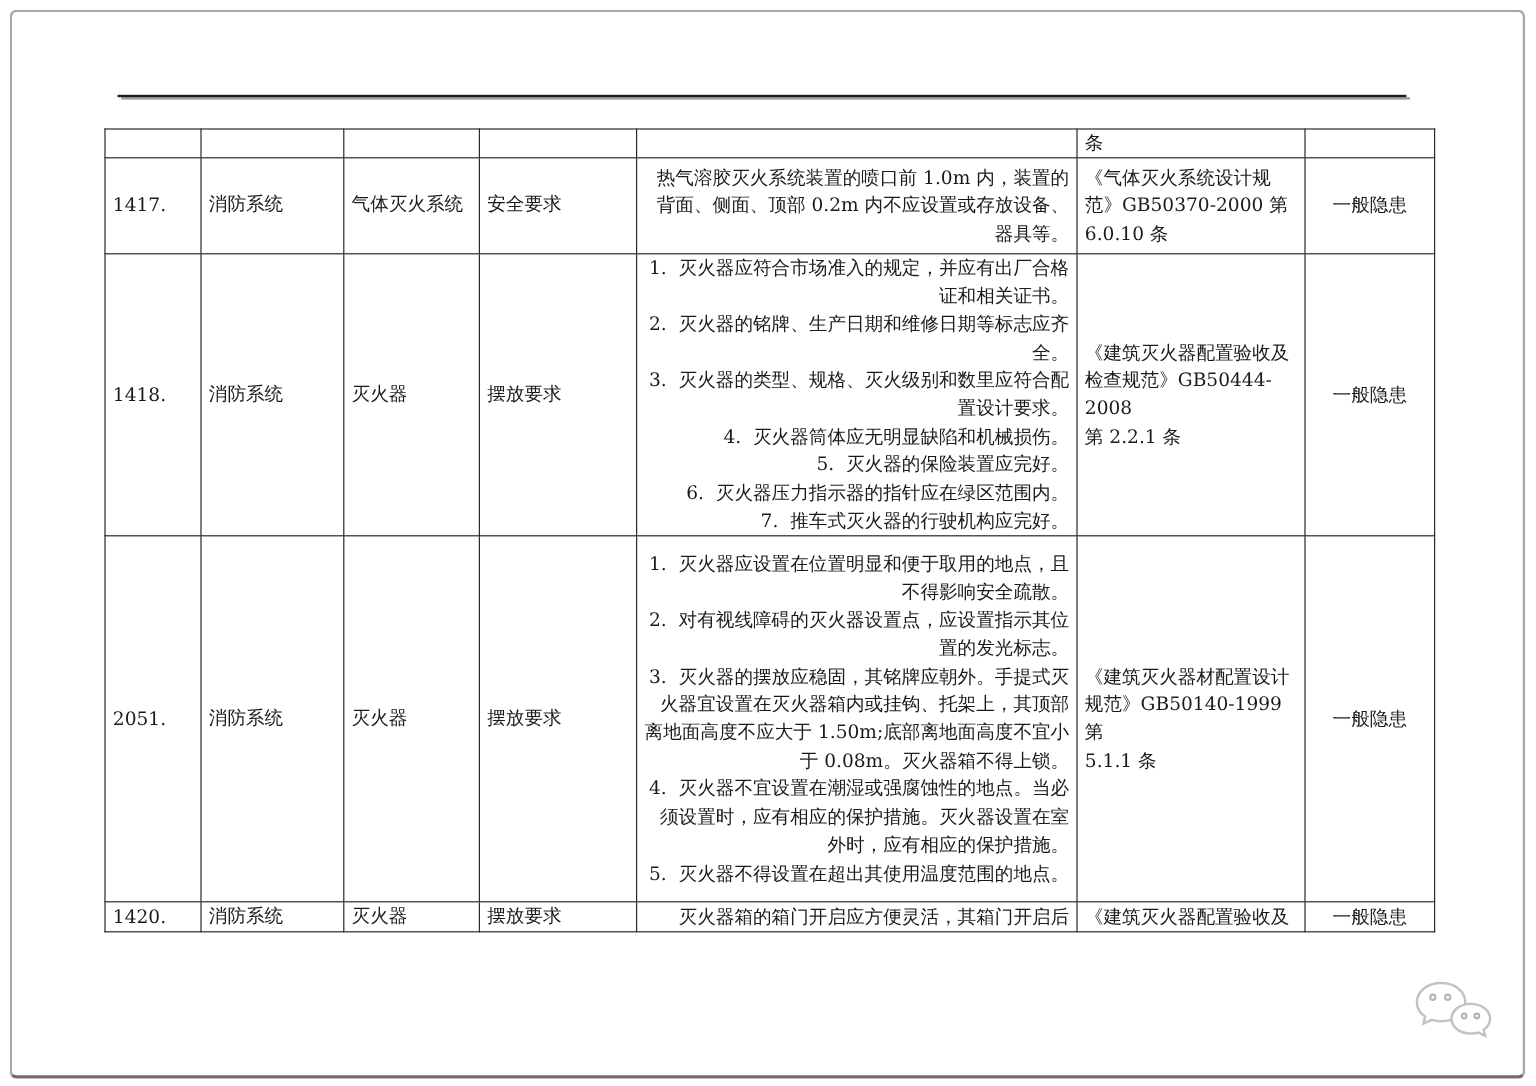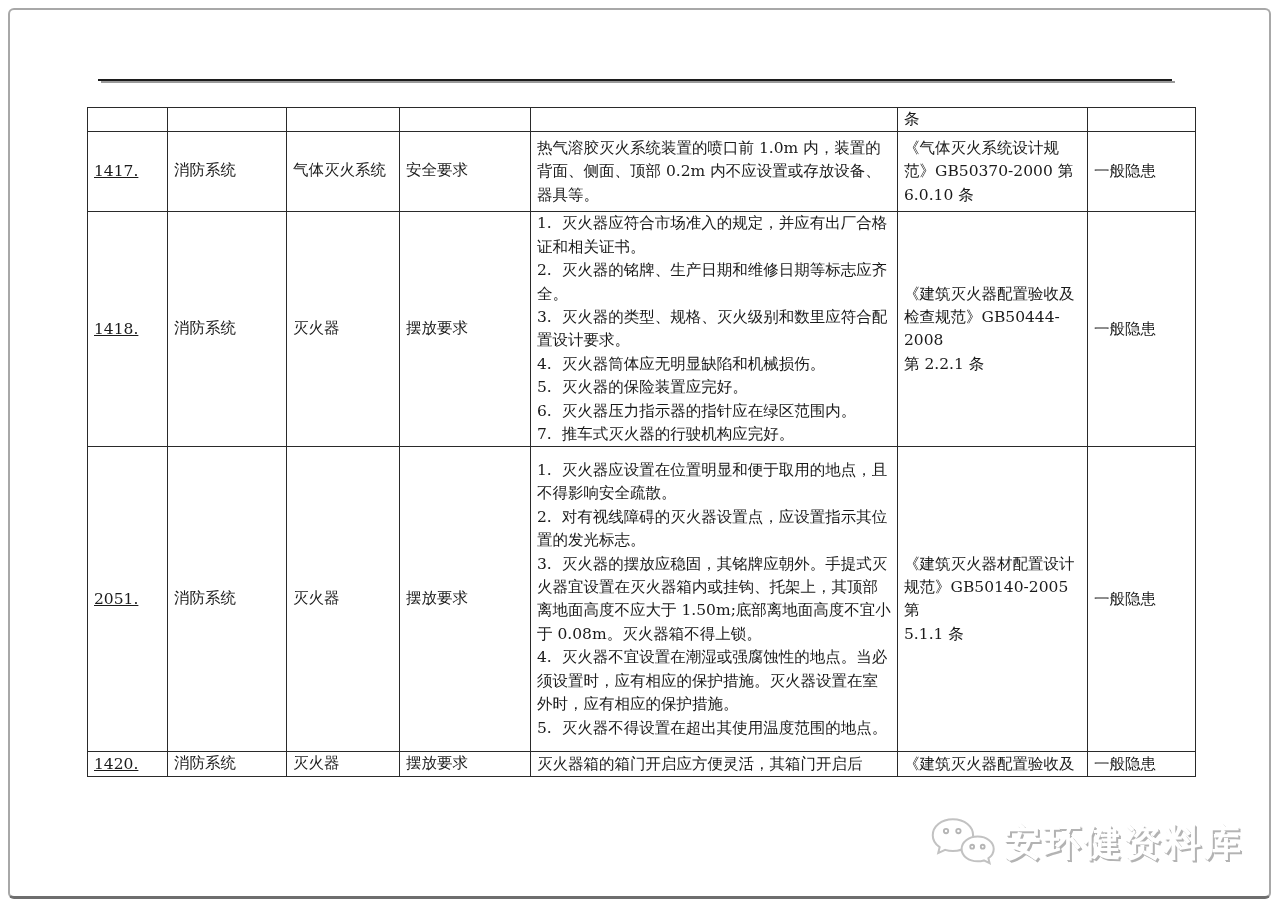--- a/index.html
+++ b/index.html
@@ -33,33 +33,33 @@
     width:1108px;
     font-size:15.5px;
     line-height:23.4px;
   }
   table.grid td{
     border:1px solid #2a2a2a;
     padding:0 6px;
     vertical-align:middle;
     overflow:hidden;
   }
-  td.c-no{padding-left:9px;text-decoration:underline;}
+  td.c-no{padding-left:9px;}
   td.c-sys,td.c-cat,td.c-req{padding-left:10px;font-family:Liberation Mono, monospace;}
   td.c-desc{
     vertical-align:top;
     white-space:pre-wrap;
     padding:1px 6px 0 7px;
-    text-align:left;
+    text-align:right;
   }
   td.c-ref{
     white-space:pre-wrap;
     padding-left:8px;
   }
-  td.c-sev{}
+  td.c-sev{text-align:center;}
   tr.h-carry{height:23px;}
   tr.h-1417{height:80px;}
   tr.h-1418{height:235px;}
   tr.h-1419{height:305px;}
   tr.h-1420{height:25px;}
   tr.h-1420 td{white-space:nowrap;}
   
   .watermark{
     position:absolute;right:36px;top:816px;
     display:flex;align-items:center;gap:8px;
@@ -134,21 +134,21 @@
       <td class="c-no">2051.</td>
       <td class="c-sys">消防系统</td>
       <td class="c-cat">灭火器</td>
       <td class="c-req">摆放要求</td>
       <td class="c-desc">1.  灭火器应设置在位置明显和便于取用的地点，且不得影响安全疏散。
 2.  对有视线障碍的灭火器设置点，应设置指示其位置的发光标志。
 3.  灭火器的摆放应稳固，其铭牌应朝外。手提式灭火器宜设置在灭火器箱内或挂钩、托架上，其顶部离地面高度不应大于 1.50m;底部离地面高度不宜小于 0.08m。灭火器箱不得上锁。
 4.  灭火器不宜设置在潮湿或强腐蚀性的地点。当必须设置时，应有相应的保护措施。灭火器设置在室外时，应有相应的保护措施。
 5.  灭火器不得设置在超出其使用温度范围的地点。</td>
       <td class="c-ref">《建筑灭火器材配置设计
-规范》GB50140-2005 第
+规范》GB50140-1999 第
 5.1.1 条</td>
       <td class="c-sev">一般隐患</td>
     </tr>
     <tr class="h-1420">
       <td class="c-no">1420.</td>
       <td class="c-sys">消防系统</td>
       <td class="c-cat">灭火器</td>
       <td class="c-req">摆放要求</td>
       <td class="c-desc">灭火器箱的箱门开启应方便灵活，其箱门开启后</td>
       <td class="c-ref">《建筑灭火器配置验收及</td>
@@ -165,14 +165,13 @@
         <path d="M52 22 C42 22 34.5 28 34.5 35.5 C34.5 43 42 49 52 49 C54.4 49 56.7 48.6 58.8 48 L65 51 L63.7 45.6 C67.2 43.2 69.5 39.6 69.5 35.5 C69.5 28 62 22 52 22 Z"></path>
       </g>
       <g fill="none" stroke="#b5b5b5" stroke-width="2">
         <circle cx="17.5" cy="16" r="2.4"></circle>
         <circle cx="31" cy="16" r="2.4"></circle>
         <circle cx="46" cy="33" r="2.1"></circle>
         <circle cx="57.5" cy="33" r="2.1"></circle>
       </g>
     </svg>
   </span>
-  <span class="wm-text">安环健资料库</span>
 </div>
 
 </body></html>

